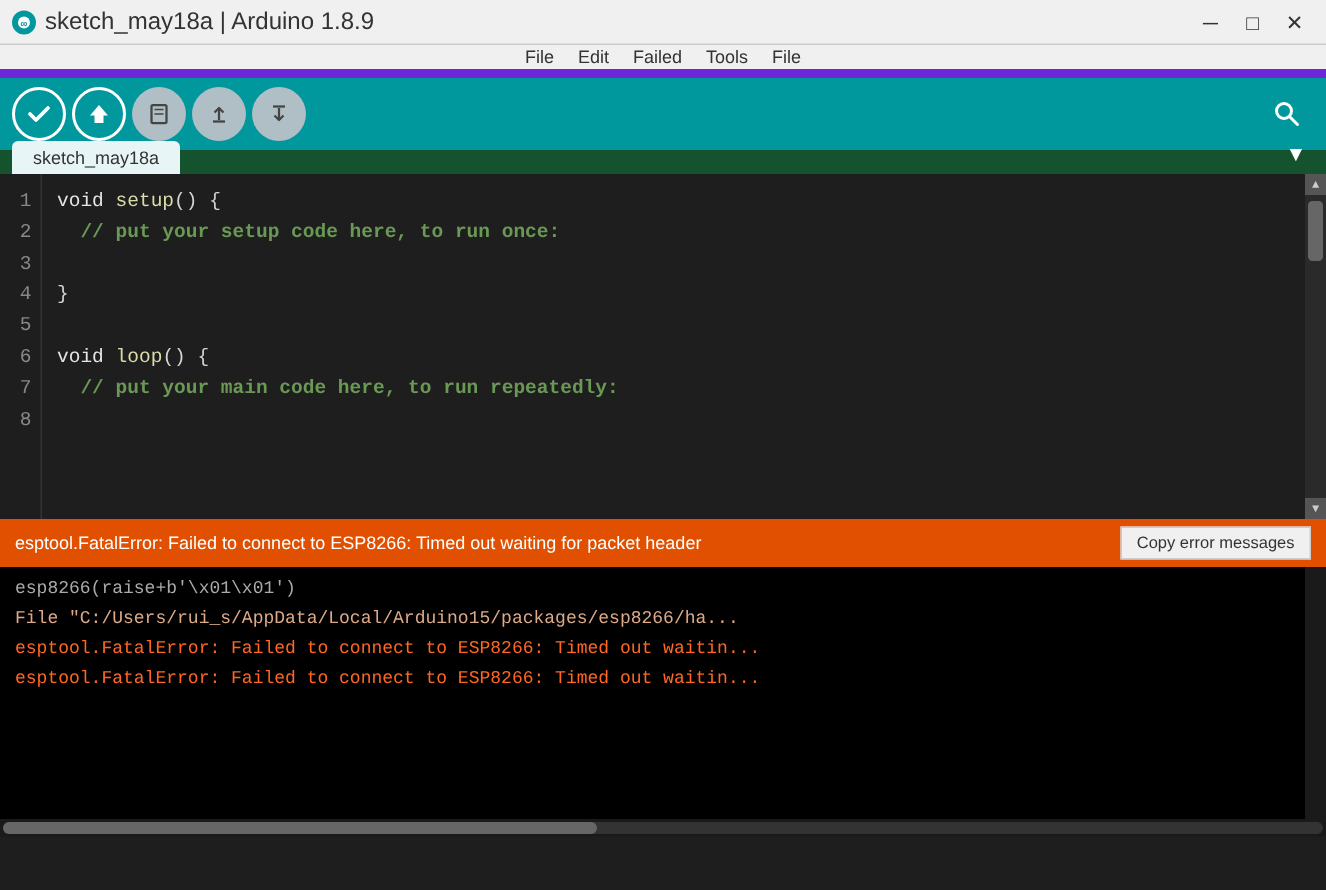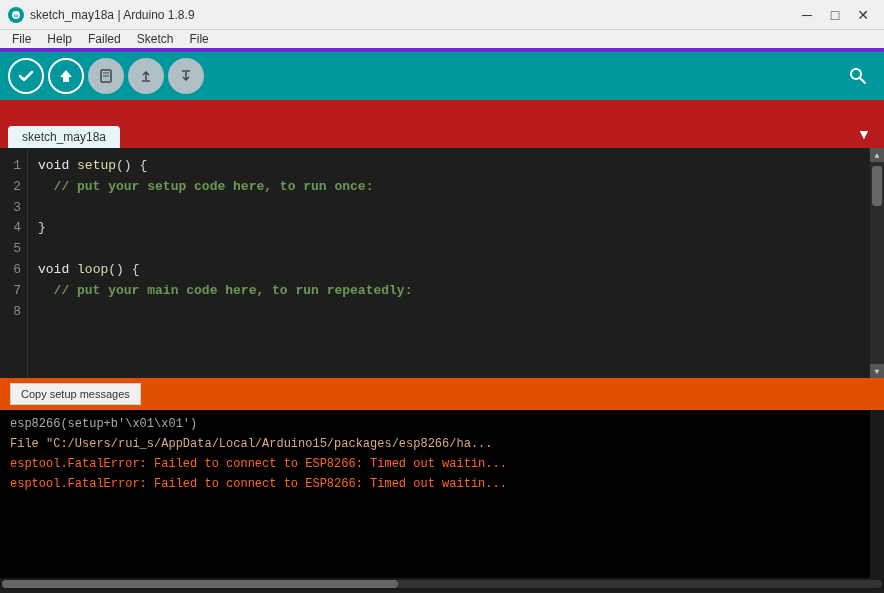--- a/index.html
+++ b/index.html
@@ -21,21 +21,21 @@
       gap: 6px;
     }
     #title-icon {
       width: 16px; height: 16px;
       background: #00979d;
       border-radius: 50%;
       display: flex; align-items: center; justify-content: center;
     }
     #title-text {
       font-family: Arial, sans-serif;
-      font-size: 12px;
+      font-size: 16px;
       color: #333;
     }
     #title-controls {
       display: flex;
       gap: 2px;
     }
     .title-btn {
       width: 26px; height: 20px;
       background: transparent;
       border: none;
@@ -45,23 +45,24 @@
       color: #333;
     }
 
     
     #menu-bar {
       background: #f0f0f0;
       height: 22px;
       display: flex;
       align-items: center;
       padding: 0 4px;
-      border-bottom: 4px solid #6d28d9;
+      border-bottom: 6px solid #6d28d9;
       font-family: Arial, sans-serif;
       font-size: 12px;
+      justify-content: center;
     }
     .menu-item {
       padding: 2px 8px;
       cursor: pointer;
       color: #333;
     }
 
     
     #toolbar {
       background: #00979d;
@@ -87,22 +88,22 @@
     .toolbar-search-btn {
       width: 36px; height: 36px;
       background: #00979d;
       border: none; cursor: pointer;
       display: flex; align-items: center; justify-content: center;
       color: white; font-size: 16px;
     }
 
     
     #tab-bar {
-      background: #b91c1c;
-      height: 48px;
+      background: #14532d;
+      height: 16px;
       display: flex;
       align-items: flex-end;
       padding: 0 8px;
     }
     .tab {
       background: #e8f5f6;
       padding: 4px 14px;
       font-family: Arial, sans-serif;
       font-size: 12px;
       color: #333;
@@ -268,23 +269,23 @@
   </div>
   <div id="title-controls">
     <button class="title-btn">─</button>
     <button class="title-btn">□</button>
     <button class="title-btn close">✕</button>
   </div>
 </div>
 
 <div id="menu-bar">
   <span class="menu-item">File</span>
-  <span class="menu-item">Help</span>
+  <span class="menu-item">Edit</span>
   <span class="menu-item">Failed</span>
-  <span class="menu-item">Sketch</span>
+  <span class="menu-item">Tools</span>
   <span class="menu-item">File</span>
 </div>
 
 <div id="toolbar">
   <button class="toolbar-btn teal" title="Verify">
     <svg width="18" height="18" viewBox="0 0 18 18">
         <polyline points="3,9 7,13 15,5" stroke="white" stroke-width="2.5" fill="none" stroke-linecap="round" stroke-linejoin="round"></polyline>
       </svg>
   </button>
   <button class="toolbar-btn teal" title="Upload">
@@ -345,26 +346,27 @@
     </div>
     <div id="code-area"><span class="ln"><span class="kw-teal">void</span> <span class="kw-yellow">setup</span><span class="kw-white">() {</span></span><span class="ln"><span class="kw-white">  </span><span class="kw-green">// put your setup code here, to run once:</span></span><span class="ln"> </span><span class="ln"><span class="kw-white">}</span></span><span class="ln"> </span><span class="ln"><span class="kw-teal">void</span> <span class="kw-yellow">loop</span><span class="kw-white">() {</span></span><span class="ln"><span class="kw-white">  </span><span class="kw-green">// put your main code here, to run repeatedly:</span></span><span class="ln"> </span></div>
     <div id="editor-scrollbar">
       <div class="scroll-arrow">▲</div>
       <div class="scroll-thumb"></div>
       <div class="scroll-arrow" style="margin-top:auto">▼</div>
     </div>
   </div>
 
   <div id="error-bar">
-    <button id="copy-error-btn">Copy setup messages</button>
+    <span id="error-text">esptool.FatalError: Failed to connect to ESP8266: Timed out waiting for packet header</span>
+    <button id="copy-error-btn">Copy error messages</button>
   </div>
 
   <div id="console-wrapper">
     <div id="console">
-      <div class="console-line gray">  esp8266(setup+b'\x01\x01')</div>
+      <div class="console-line gray">  esp8266(raise+b'\x01\x01')</div>
       <div class="console-line" style="color:#ddaa88">  File "C:/Users/rui_s/AppData/Local/Arduino15/packages/esp8266/ha...</div>
       <div class="console-line" style="color:#ff6622">esptool.FatalError: Failed to connect to ESP8266: Timed out waitin...</div>
       <div class="console-line" style="color:#ff6622">esptool.FatalError: Failed to connect to ESP8266: Timed out waitin...</div>
     </div>
     <div id="console-vscroll">
     </div>
   </div>
 
   <div id="console-hscroll">
     <div class="h-scroll-track">

